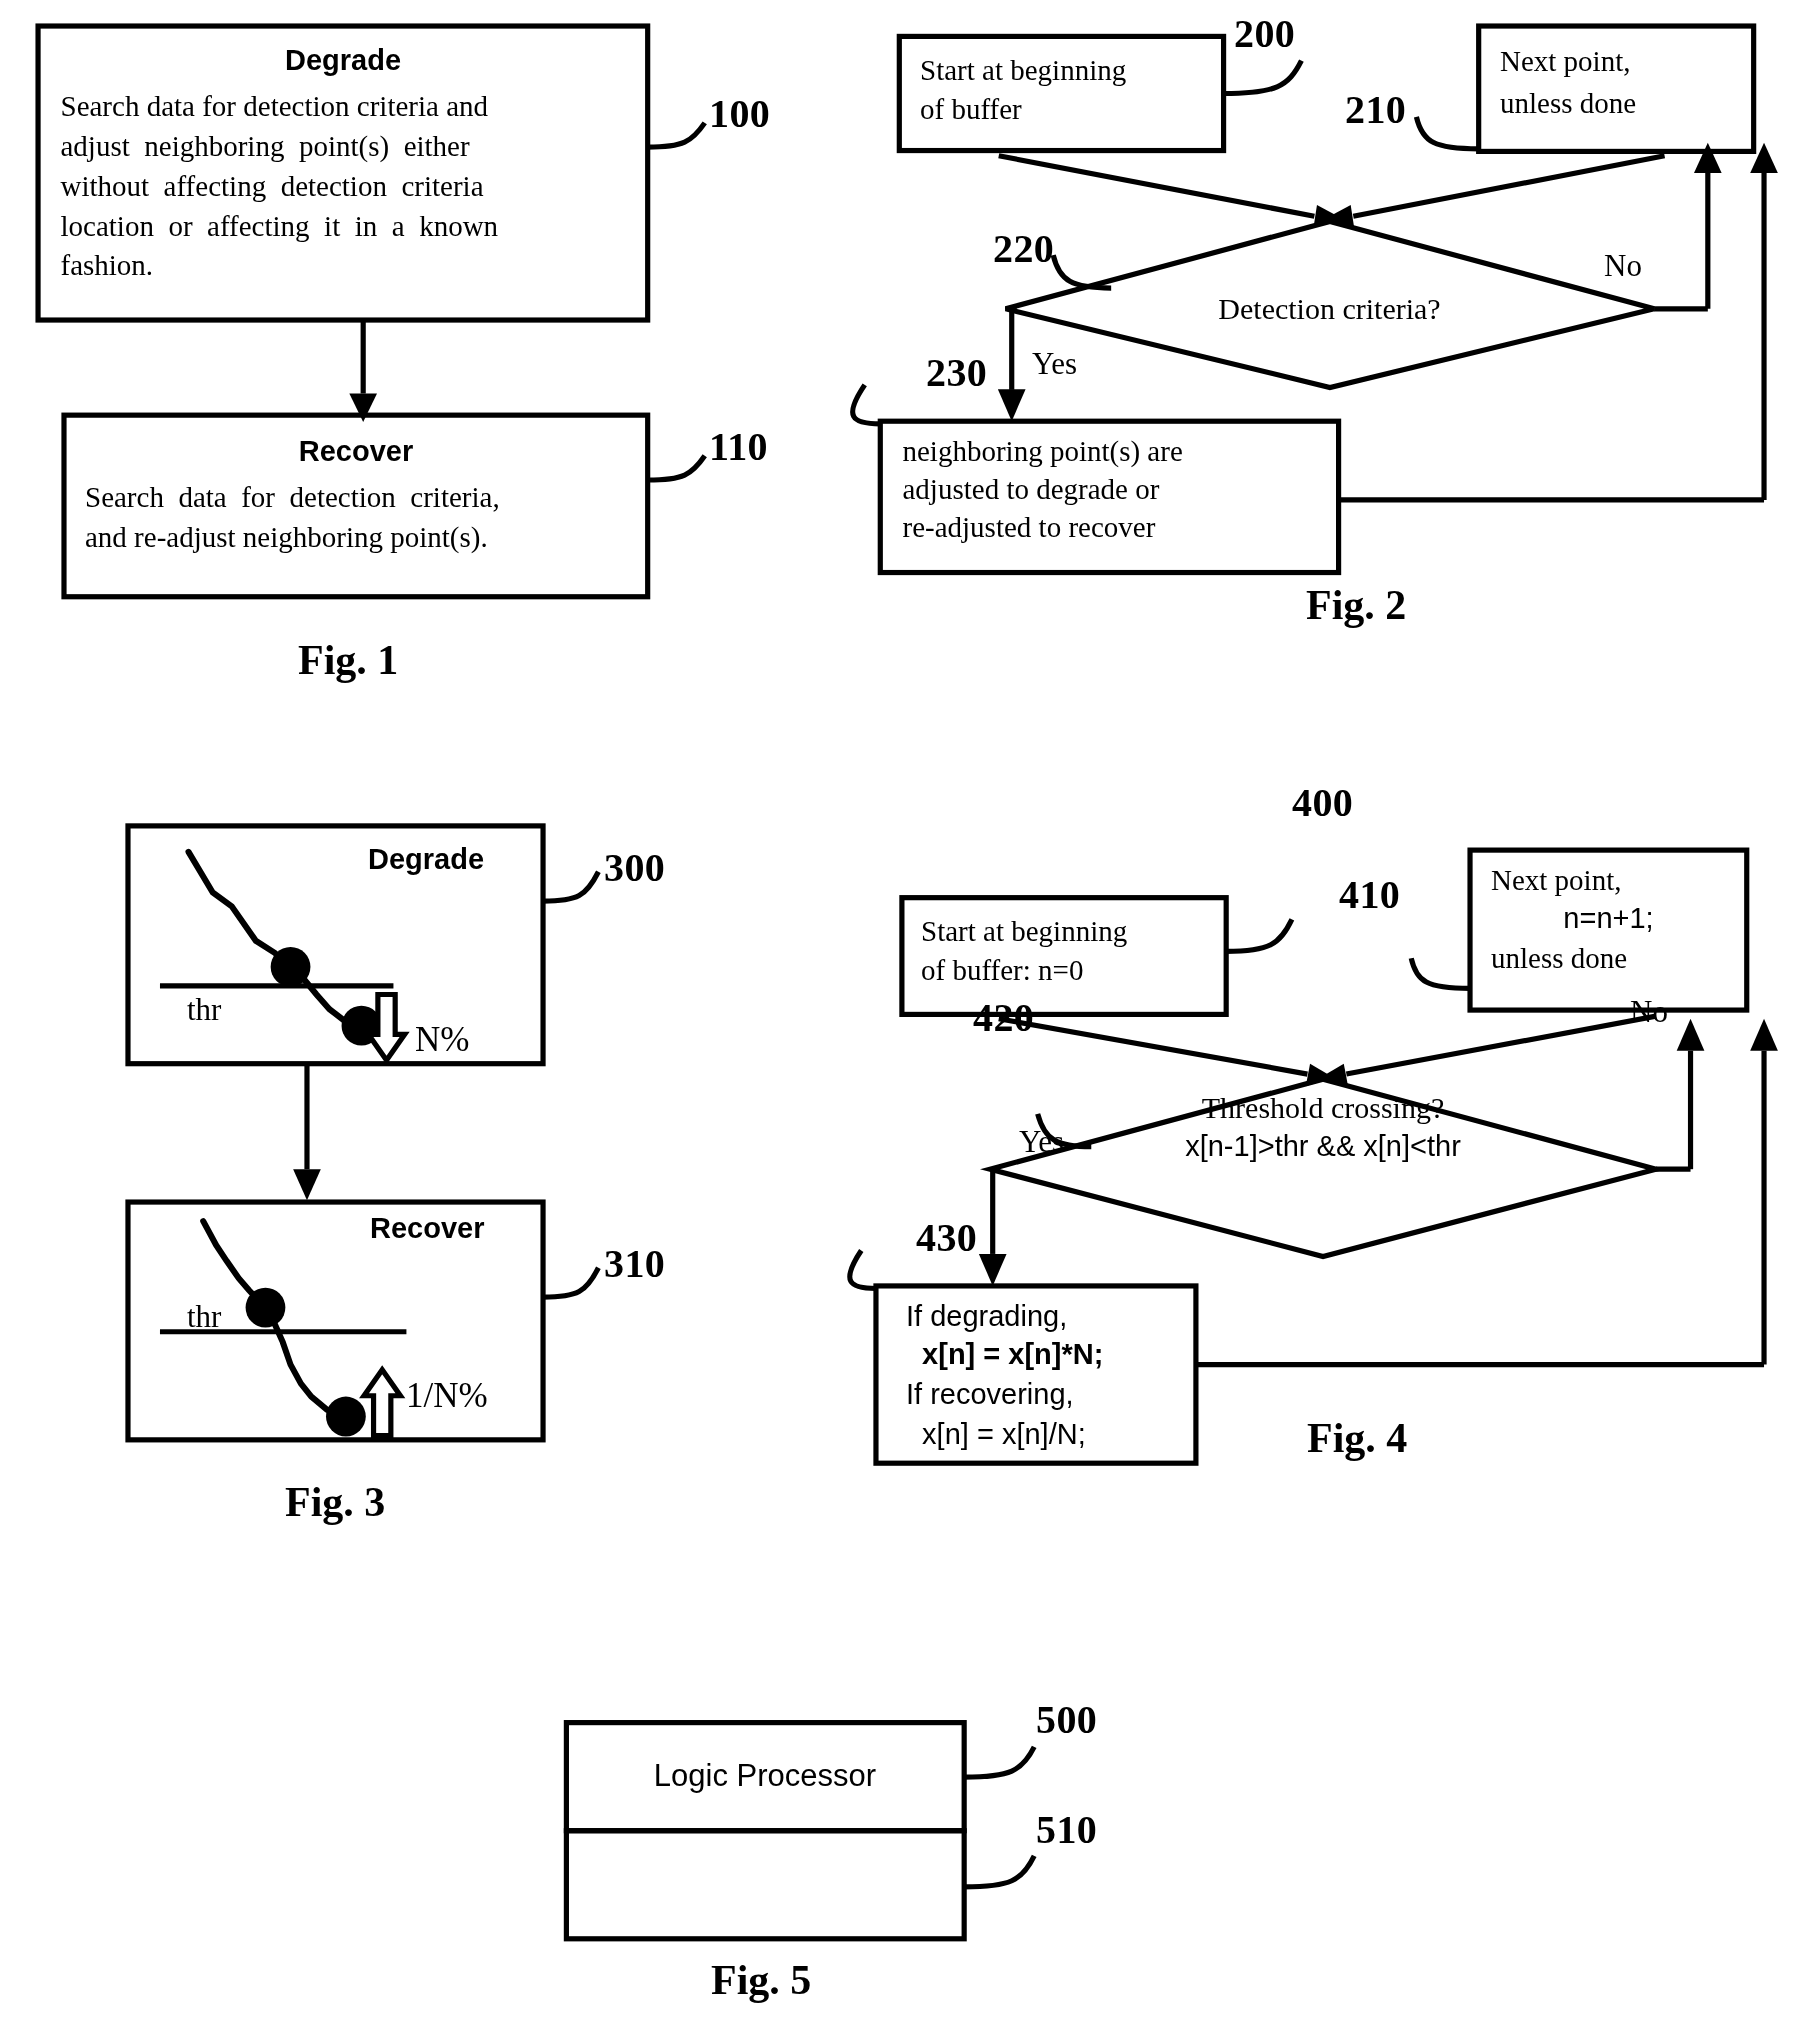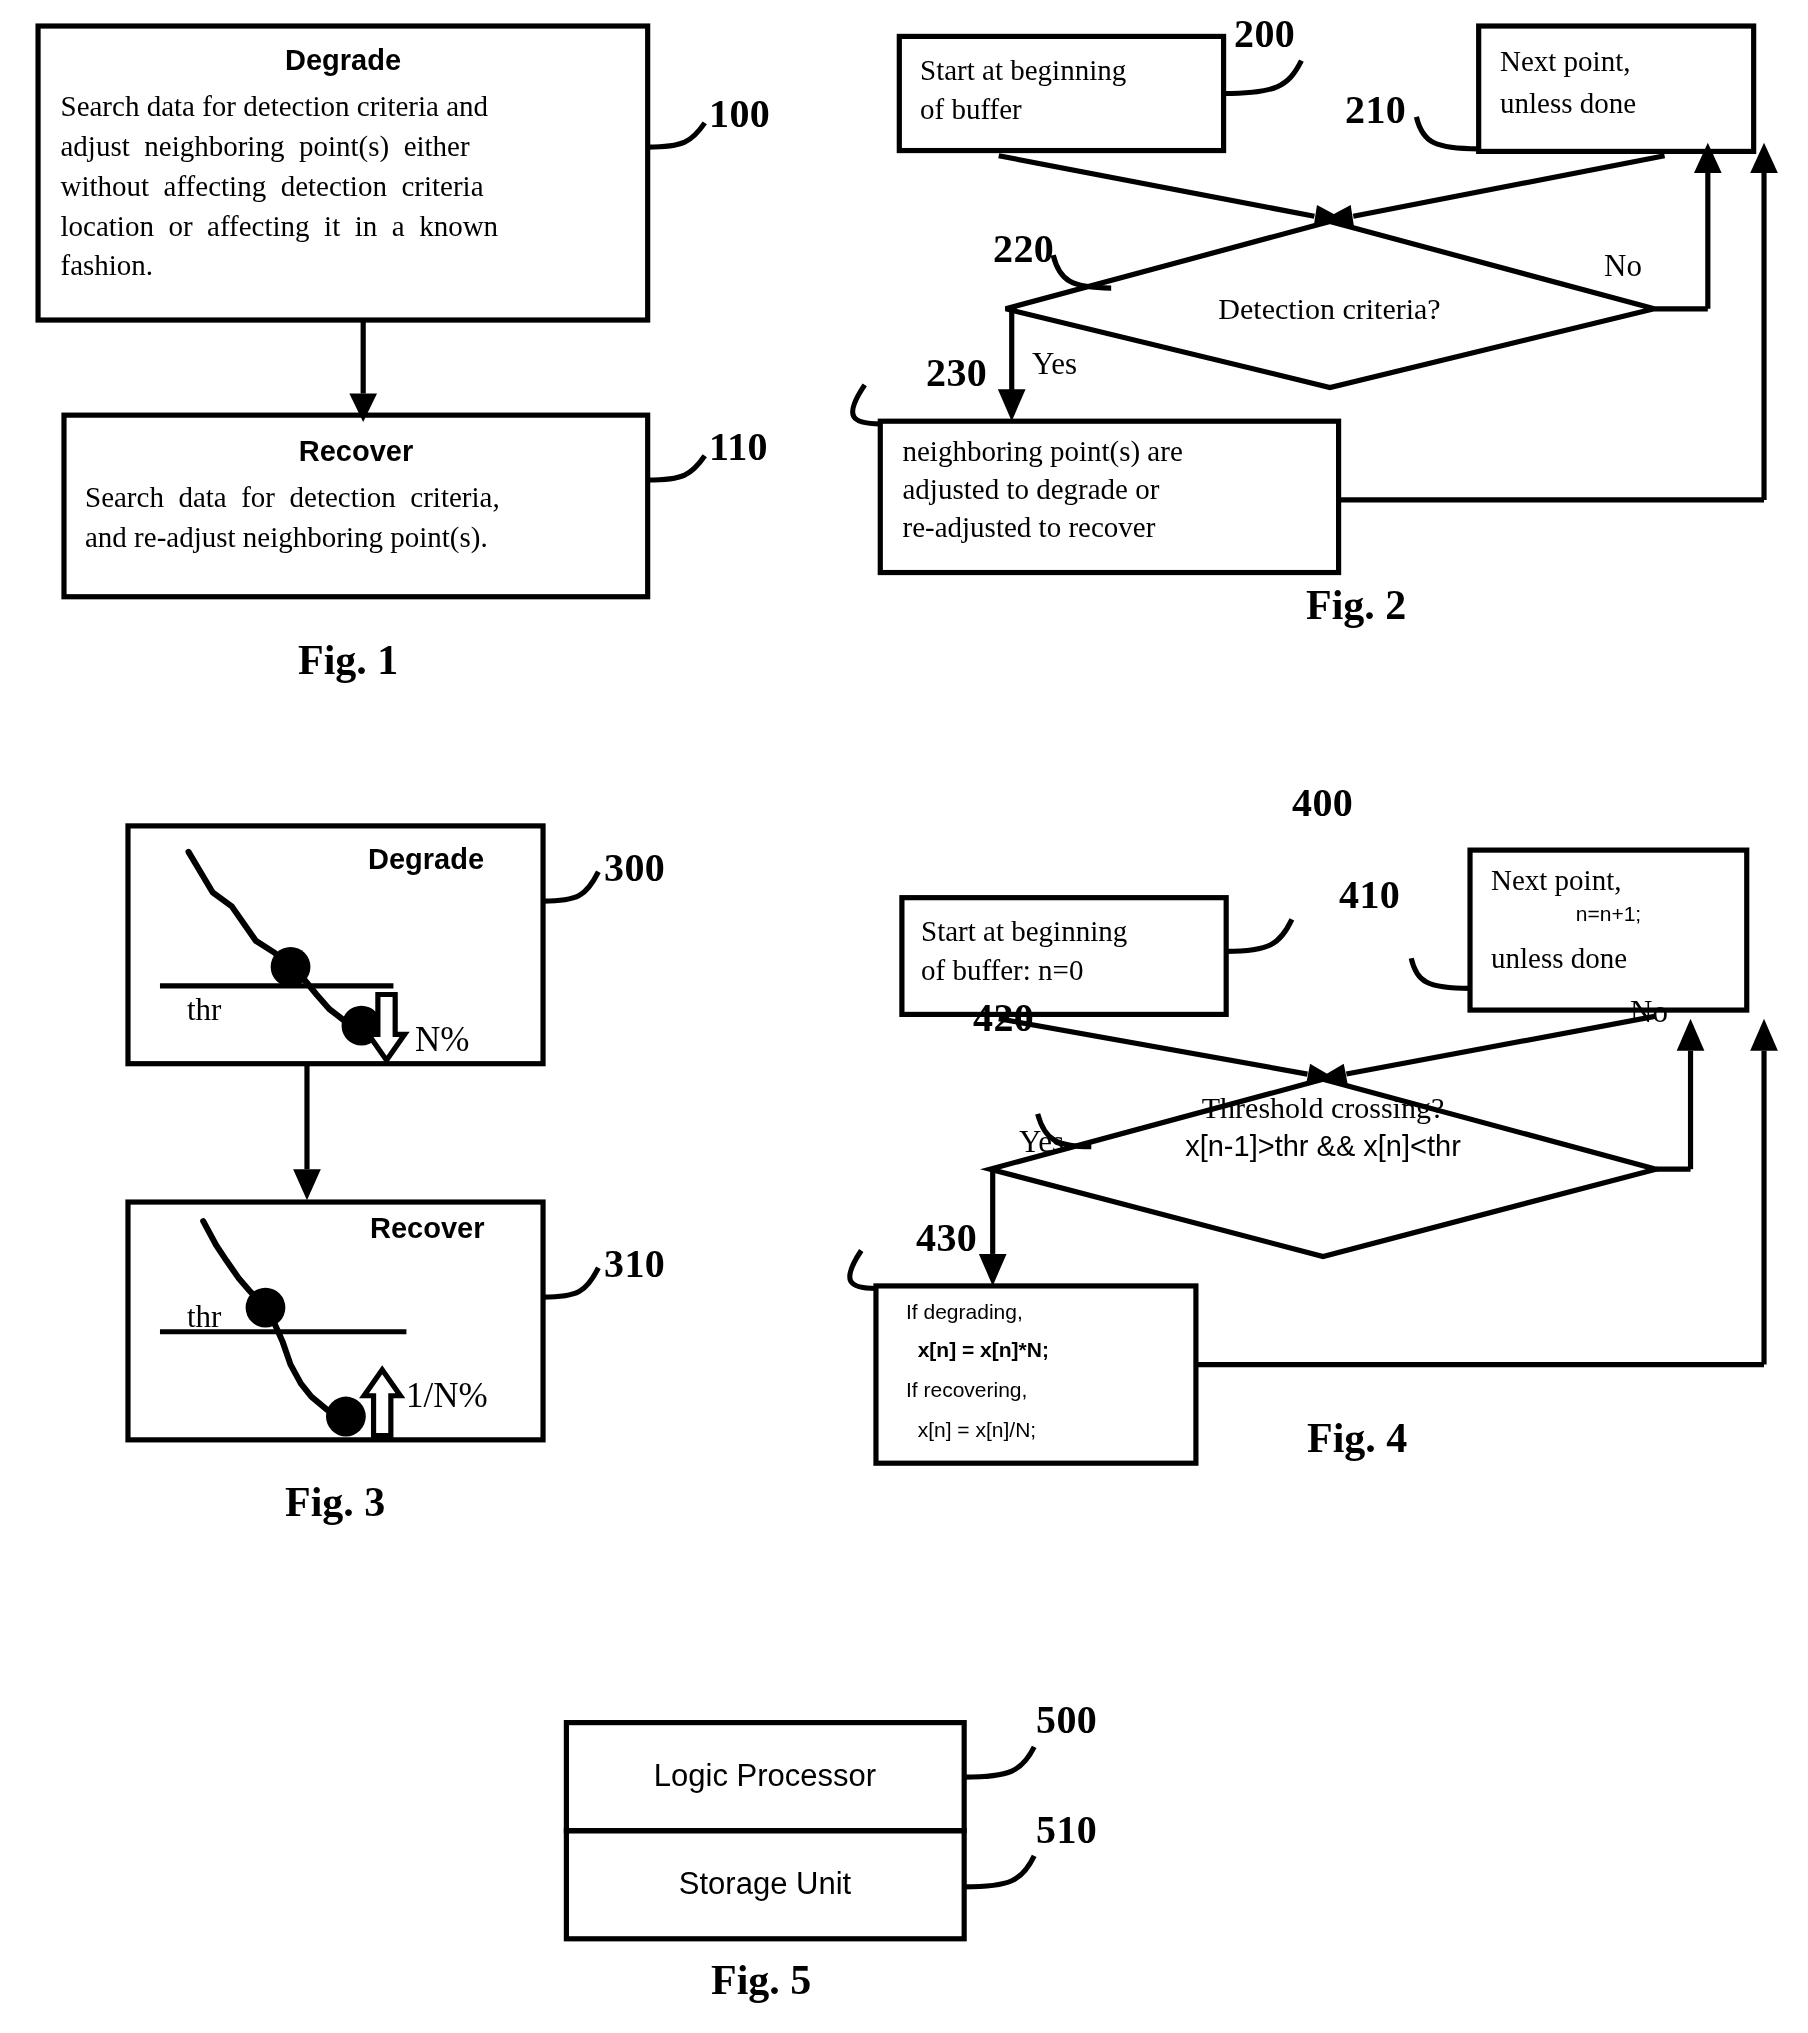--- a/index.html
+++ b/index.html
@@ -49,21 +49,21 @@
     line-height: 1.25;
     text-align: justify;
   }
   .flowtext {
     font-family: "Liberation Serif", "DejaVu Serif", serif;
     font-size: 29px;
     line-height: 1.28;
   }
   .flowtext-sans {
     font-family: "Liberation Sans", "DejaVu Sans", sans-serif;
-    font-size: 21px;
+    font-size: 29px;
     line-height: 1.3;
   }
   .refnum {
     font-family: "Liberation Serif", "DejaVu Serif", serif;
     font-weight: bold;
     font-size: 40px;
     letter-spacing: 0.4px;
   }
   .figlabel {
     font-family: "Liberation Serif", "DejaVu Serif", serif;
@@ -326,22 +326,19 @@
     <div class="t figlabel" style="left:1307px;top:636px;">Fig. 4</div>
   </div>
 
   <div class="abs" style="left:0;top:1695px;width:1809px;height:339px;">
 
     <div style="position:absolute;left:566px;top:28px;width:398px;height:108px;">
       <div class="t sans-body center" style="left:0;top:35px;width:398px;">Logic Processor</div>
     </div>
     <div class="t refnum" style="left:1036px;top:0.9px;">500</div>
 
-    <div style="position:absolute;left:566px;top:136px;width:398px;height:108px;">
-      <div class="t sans-body center" style="left:0;top:35px;width:398px;">Storage Unit</div>
-    </div>
     <div class="t refnum" style="left:1036px;top:111px;">510</div>
 
     <div class="t figlabel" style="left:683px;top:261px;margin-left:28px;">Fig. 5</div>
   </div>
 
 </div>
 
 
 </body></html>

